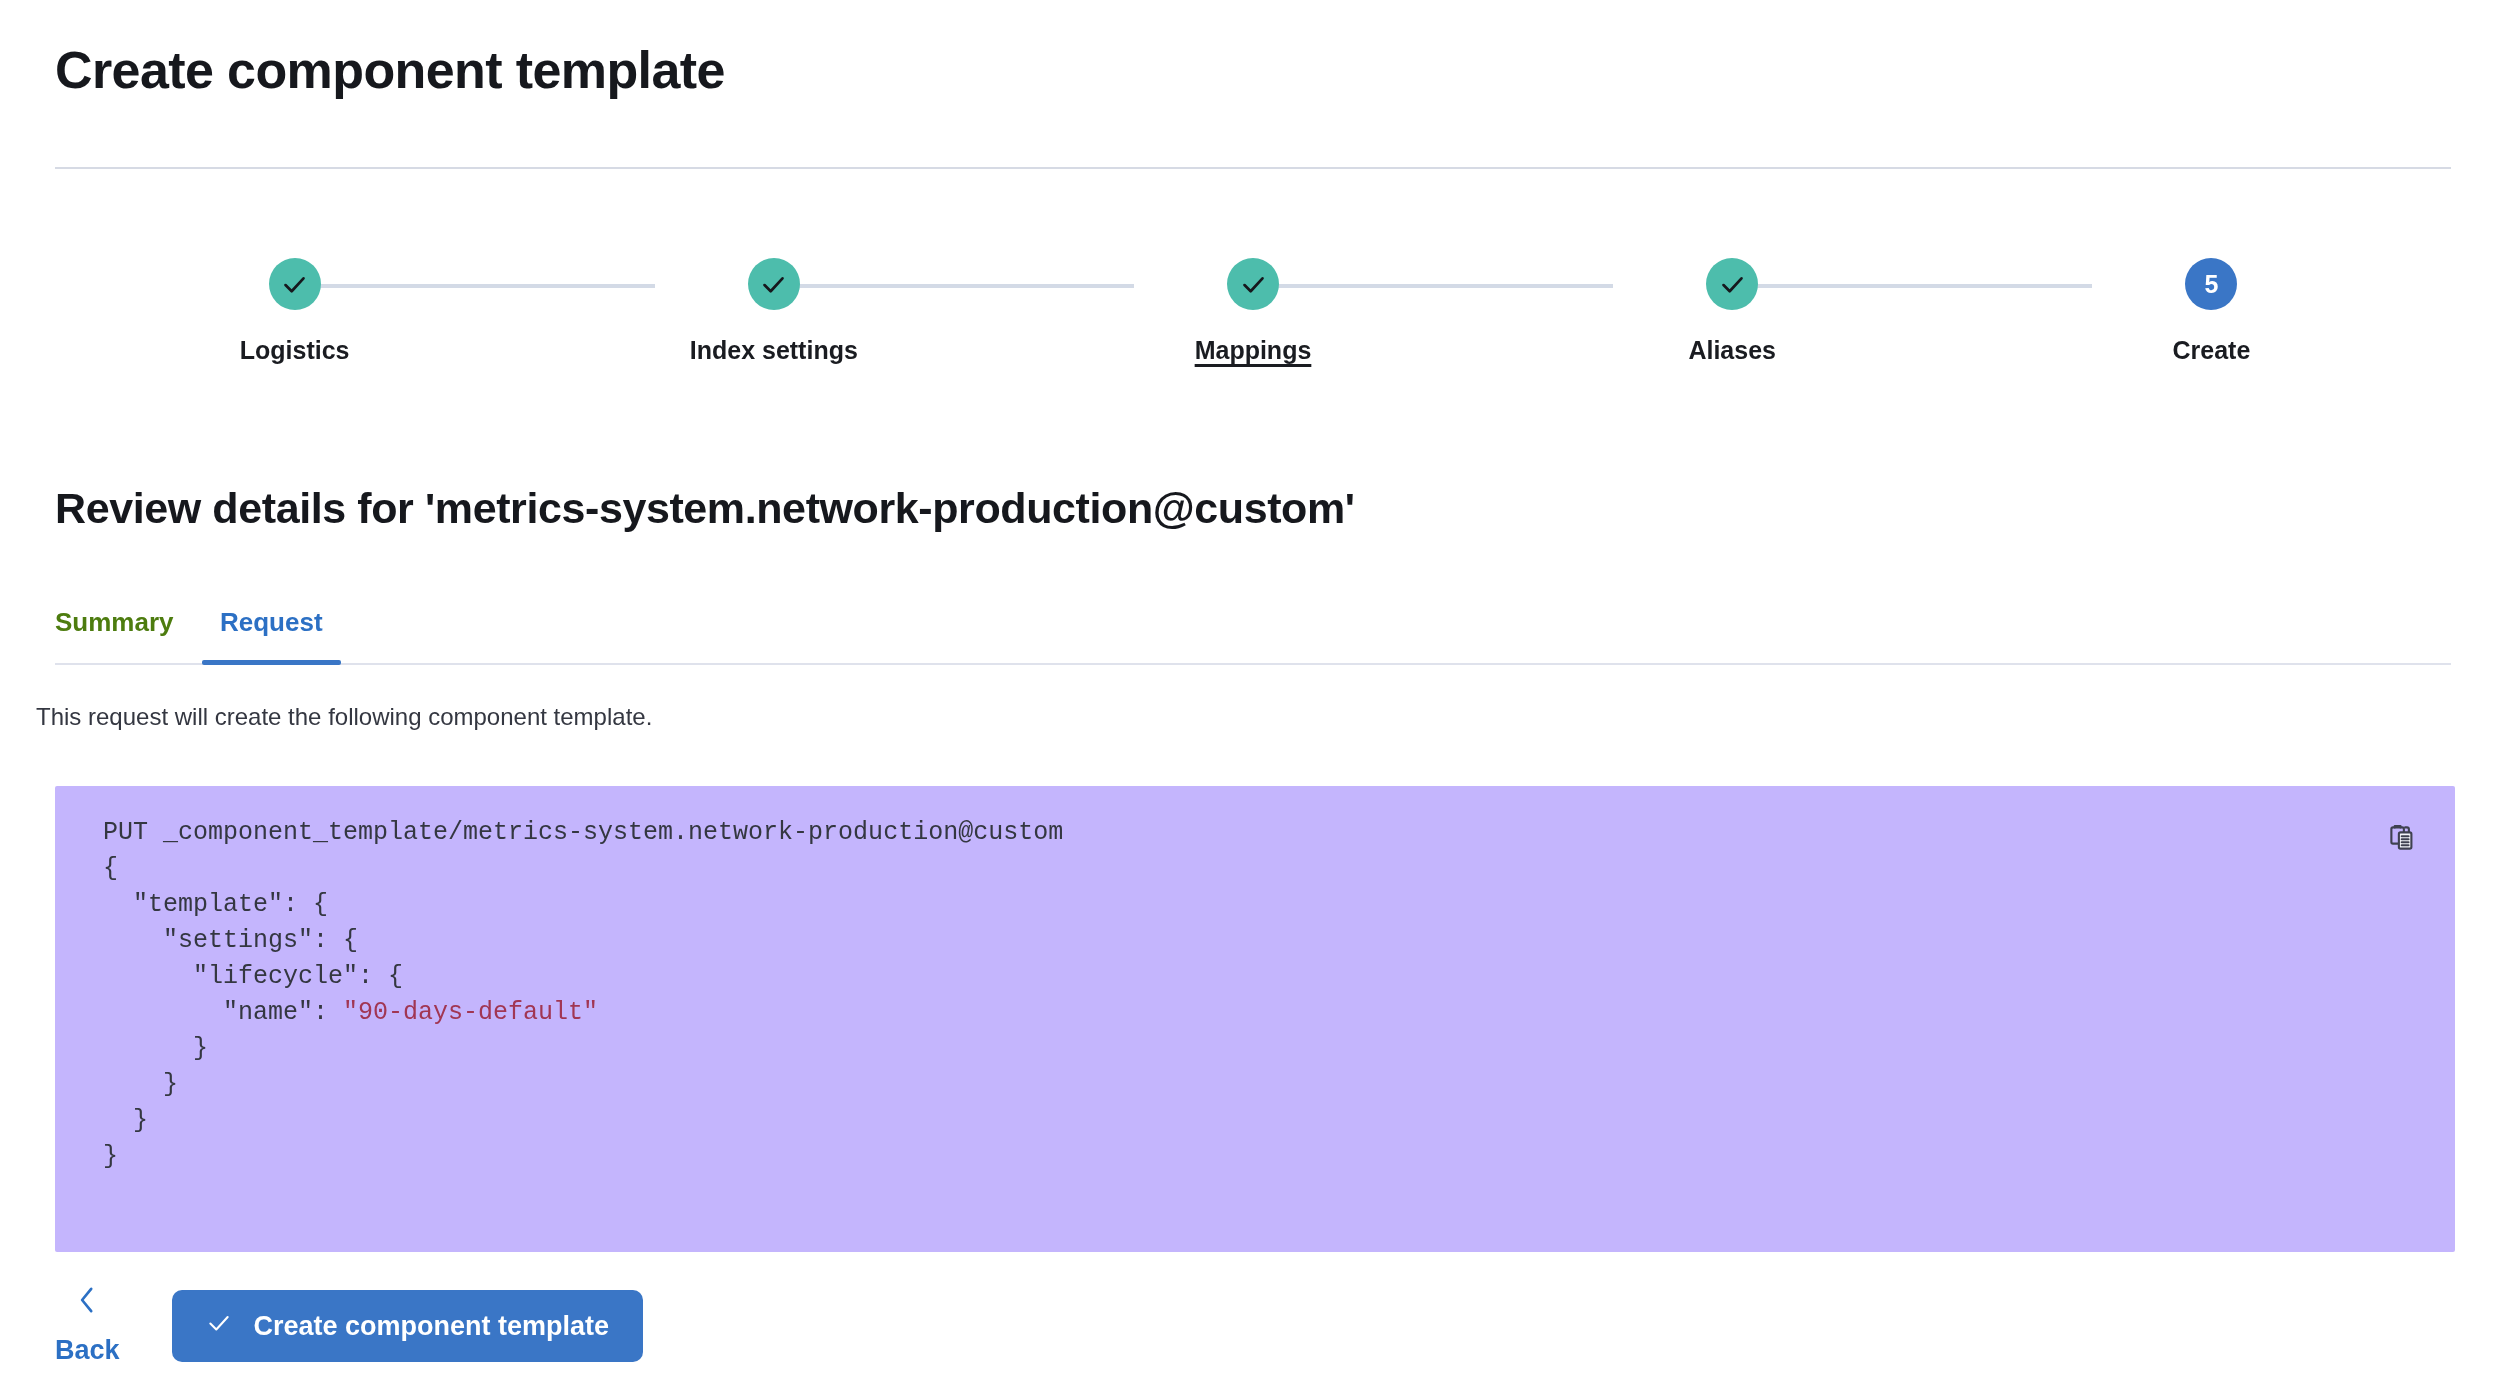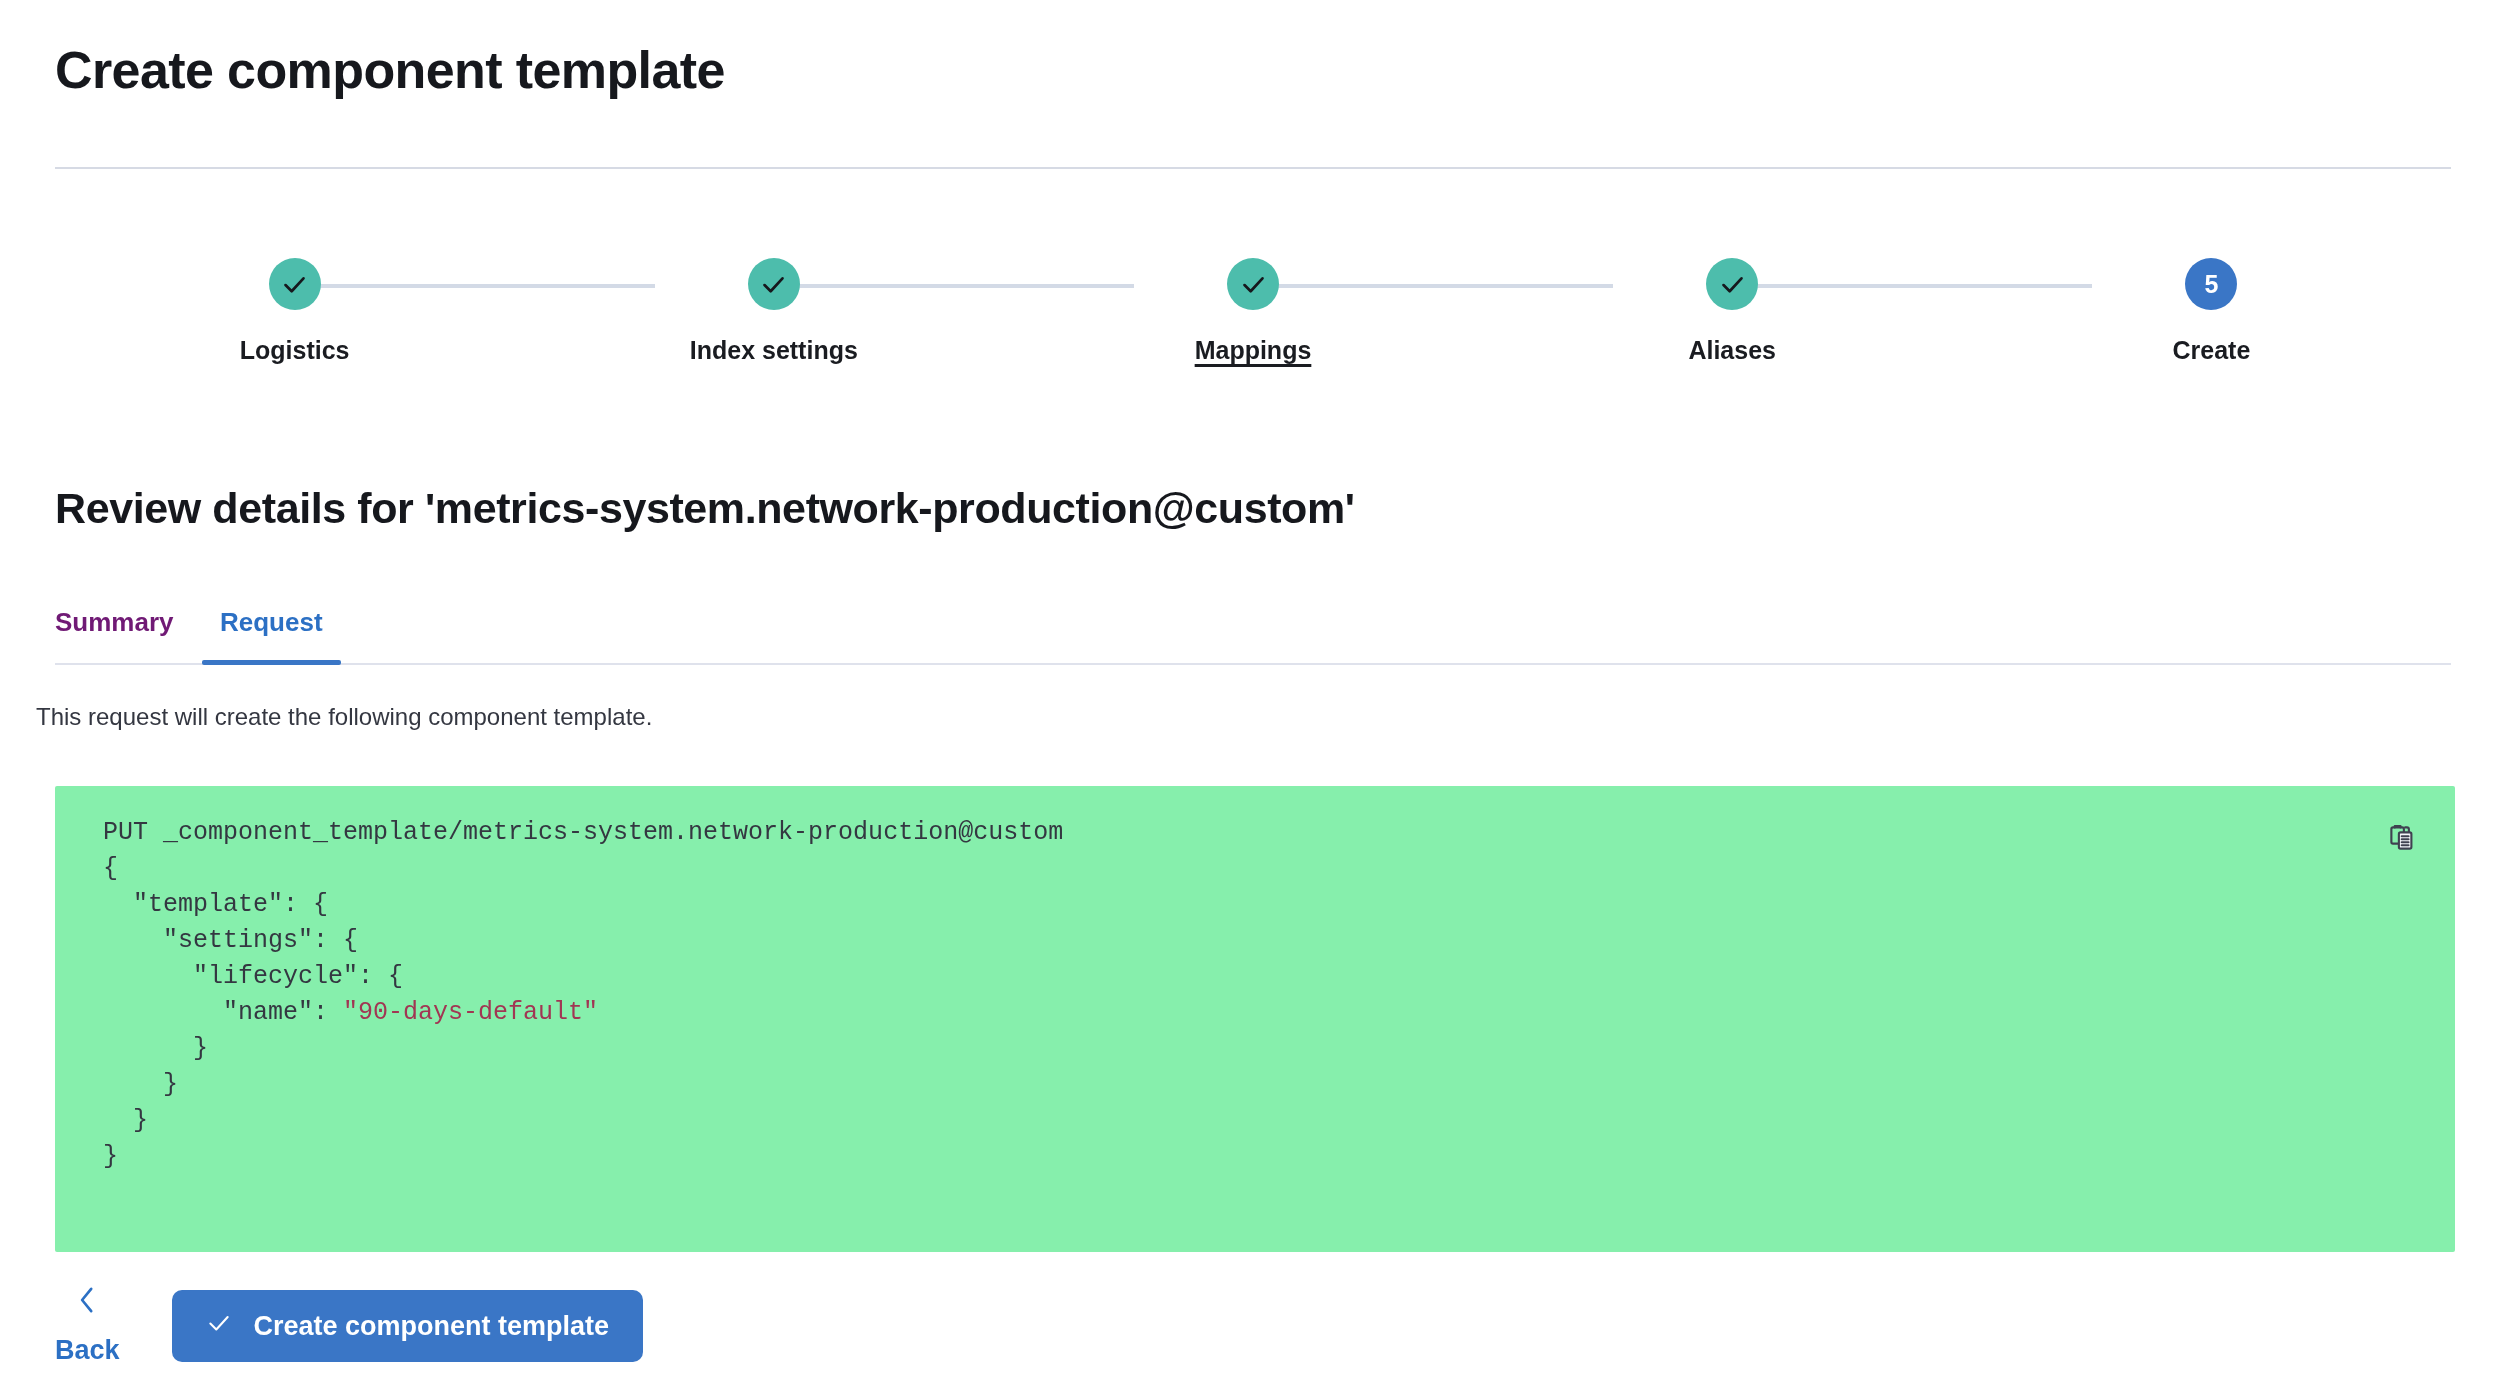--- a/index.html
+++ b/index.html
@@ -158,21 +158,21 @@
     align-items: flex-start;
     font-size: 26px;
     font-weight: 700;
     cursor: pointer;
     background: none;
     border: none;
     font-family: inherit;
     padding: 0;
   }
 
-  .tab-summary { left: 0; color: #701a75; }
+  .tab-summary { left: 0; color: #4d7c0f; }
   .tab-request { left: 165px; color: #2c70c4; }
 
   .tab-request::after {
     content: "";
     position: absolute;
     left: -18px;
     right: -18px;
     bottom: 0;
     height: 5px;
     background: #3a76c6;
@@ -189,21 +189,21 @@
     white-space: nowrap;
   }
 
   
   .code-panel {
     position: absolute;
     left: 55px;
     top: 786px;
     width: 2400px;
     height: 466px;
-    background: #86efac;
+    background: #c4b5fd;
     border-radius: 2px;
   }
 
   .code-body {
     position: absolute;
     left: 48px;
     top: 29px;
     font-family: "Liberation Mono", "DejaVu Sans Mono", monospace;
     font-size: 25px;
     line-height: 36px;

